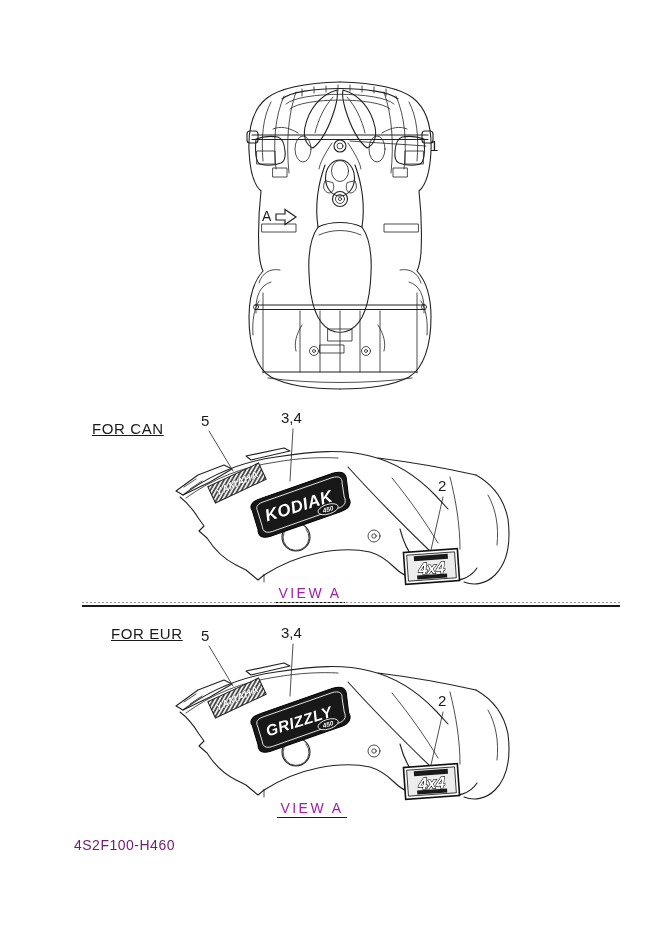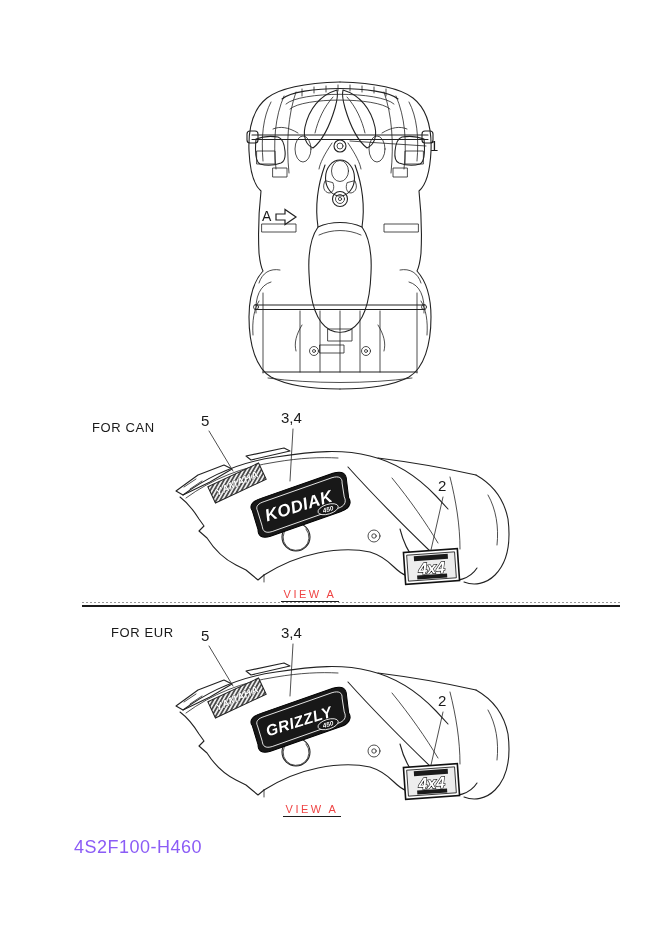--- a/index.html
+++ b/index.html
@@ -4,28 +4,28 @@
 <style>
   html,body{margin:0;padding:0;background:#fff;}
   .page{position:relative;width:661px;height:935px;background:#fff;overflow:hidden;
         font-family:"Liberation Sans",sans-serif;color:#222;}
   .abs{position:absolute;}
   svg{display:block;overflow:visible;}
   svg *{vector-effect:none;}
   .ln{fill:none;stroke:#222;stroke-width:1.1;stroke-linecap:round;stroke-linejoin:round;}
   .lnt{fill:none;stroke:#222;stroke-width:0.8;stroke-linecap:round;stroke-linejoin:round;}
   .co{font-family:"Liberation Sans",sans-serif;font-size:15px;fill:#1a1a1a;}
-  .region-label{position:absolute;font-size:13px;letter-spacing:.6px;color:#1a1a1a;}
+  .region-label{position:absolute;font-size:15px;letter-spacing:.6px;color:#1a1a1a;text-decoration:underline;}
   .view-label{position:absolute;width:84px;text-align:center;}
-  .view-label span{display:inline-block;font-size:11px;letter-spacing:2.5px;color:#ef4444;
+  .view-label span{display:inline-block;font-size:14px;letter-spacing:2.5px;color:#a21caf;
         border-bottom:1.6px solid #1a1a1a;padding:0 3px 1px 3px;}
   .divider{position:absolute;left:82px;top:605px;width:538px;height:2px;background:#1a1a1a;}
   .divider:before{content:"";position:absolute;left:0;top:-3px;width:100%;height:1px;
         background:repeating-linear-gradient(90deg,#999 0 2px,transparent 2px 4px);}
-  .doc-code{position:absolute;left:74px;top:837px;font-size:18px;letter-spacing:.5px;color:#8b5cf6;}
+  .doc-code{position:absolute;left:74px;top:837px;font-size:14px;letter-spacing:.5px;color:#701a75;}
   .model-text{font-family:"Liberation Sans",sans-serif;font-weight:bold;font-style:italic;
         fill:#fff;stroke:#000;stroke-width:.6px;paint-order:stroke;letter-spacing:.5px;}
 </style>
 </head>
 <body>
 
 <div class="page">
 
   <svg class="abs" width="0" height="0" aria-hidden="true">
     <defs>

